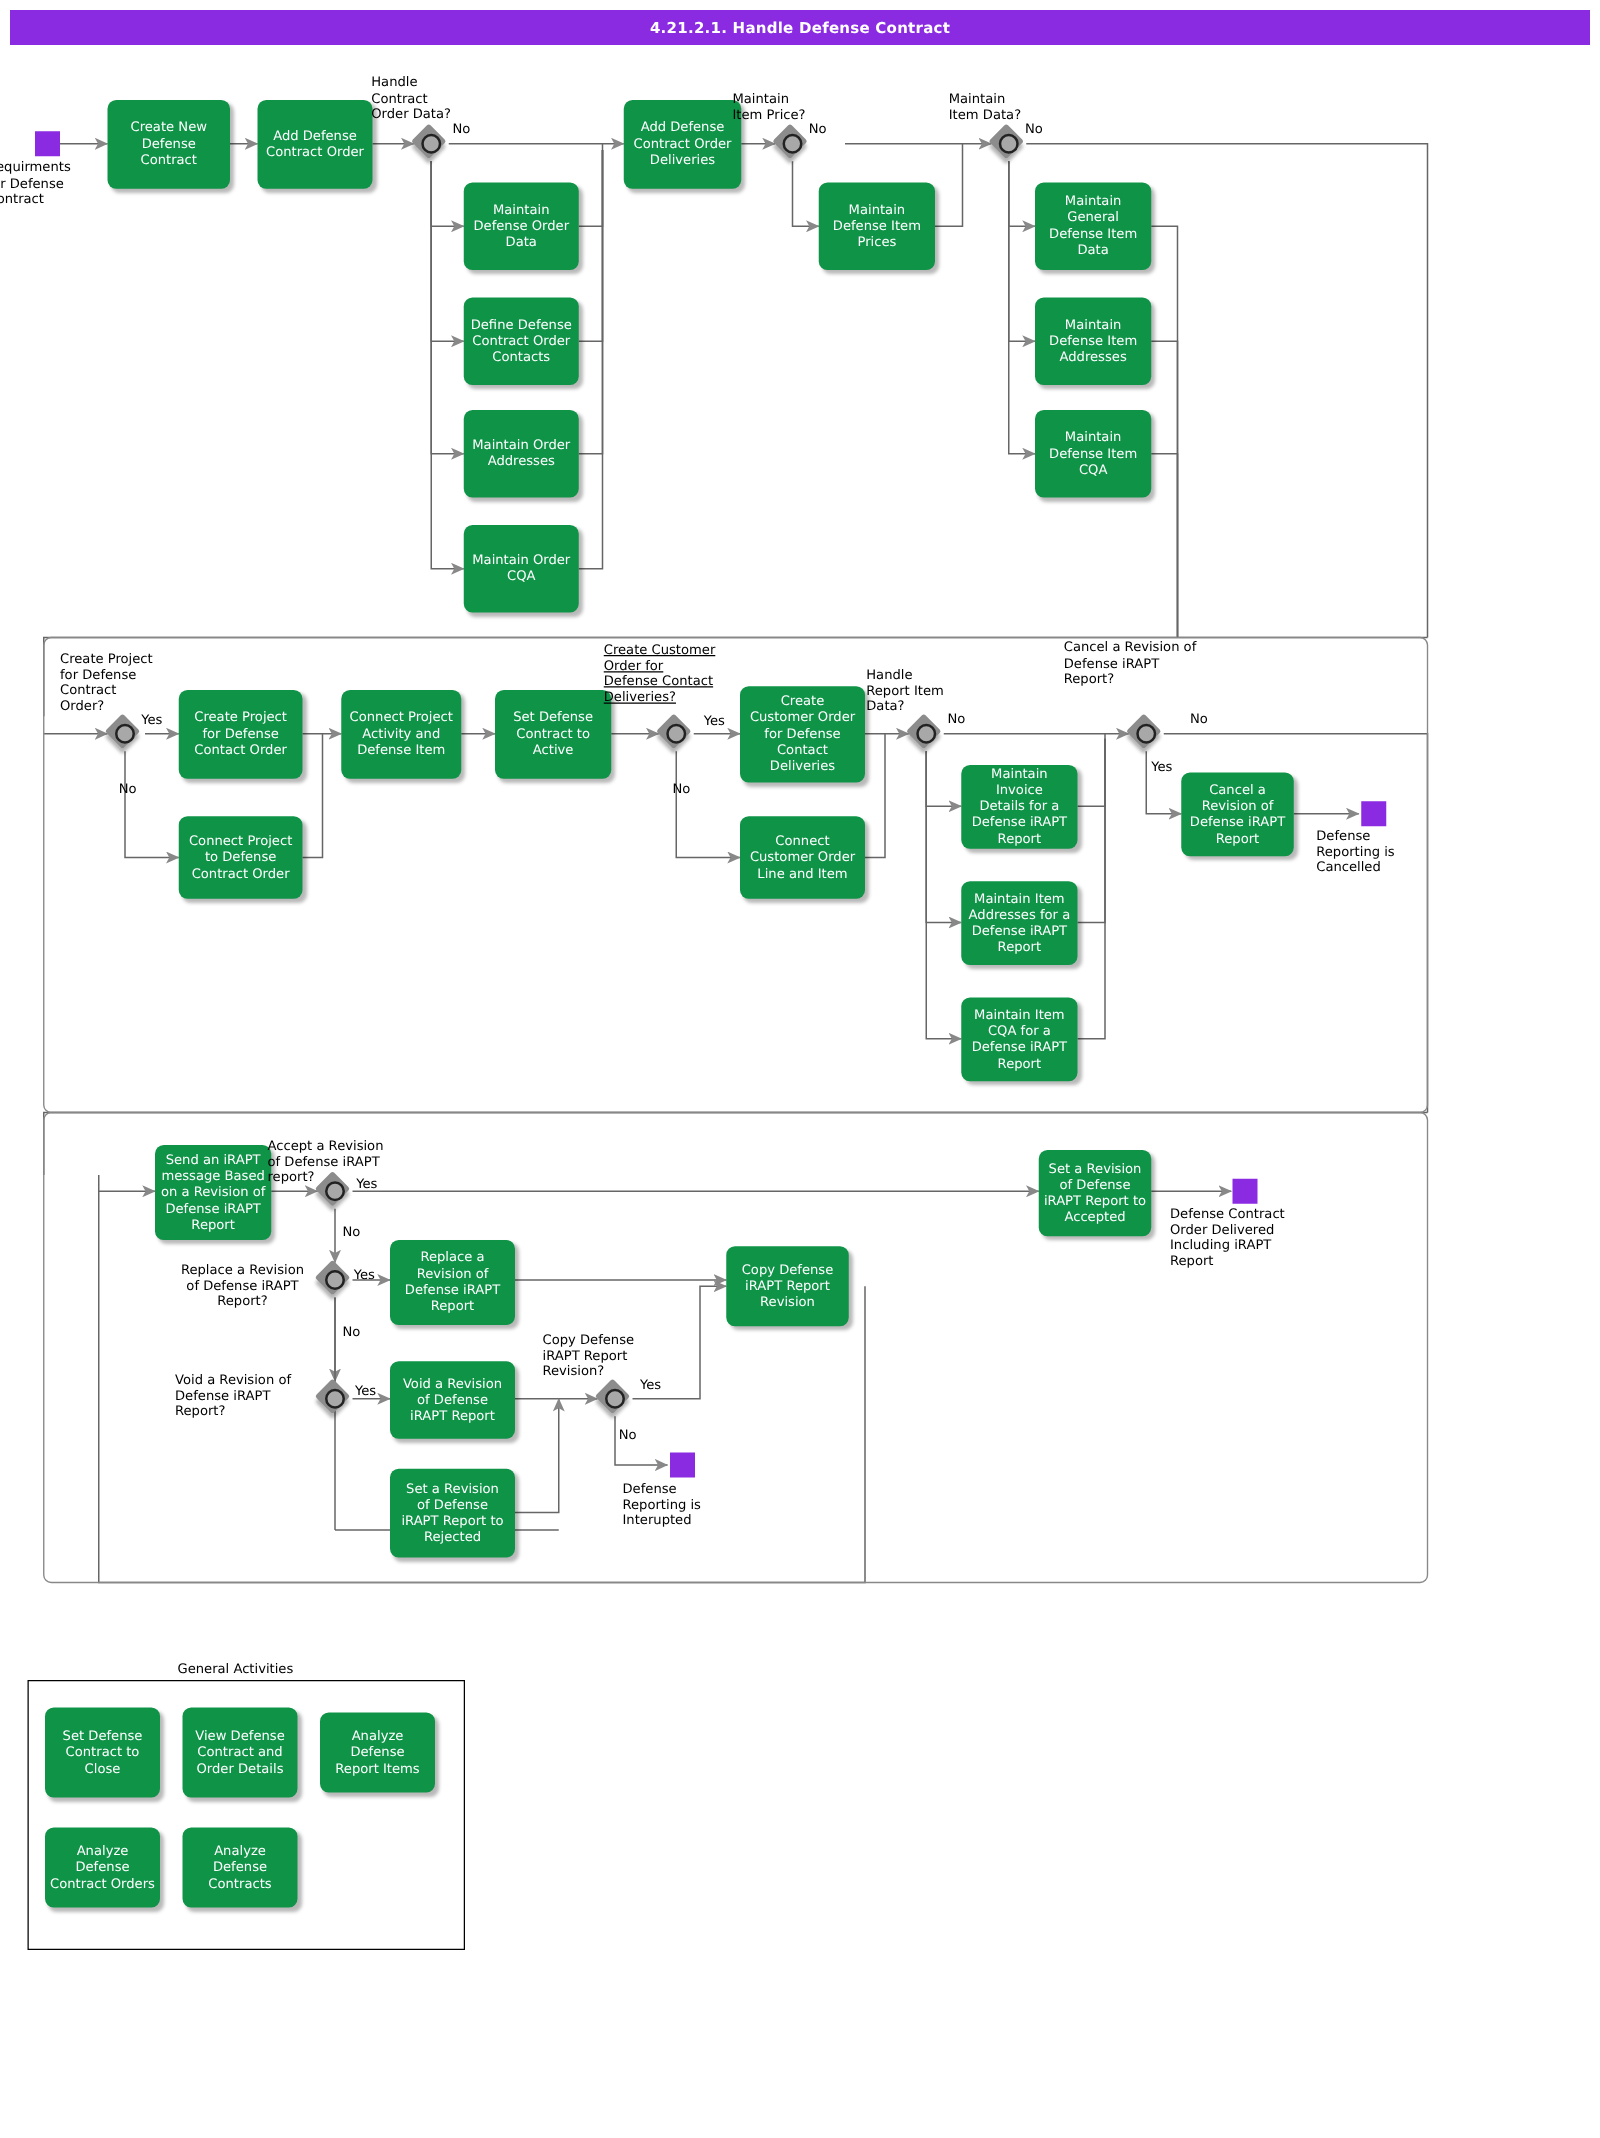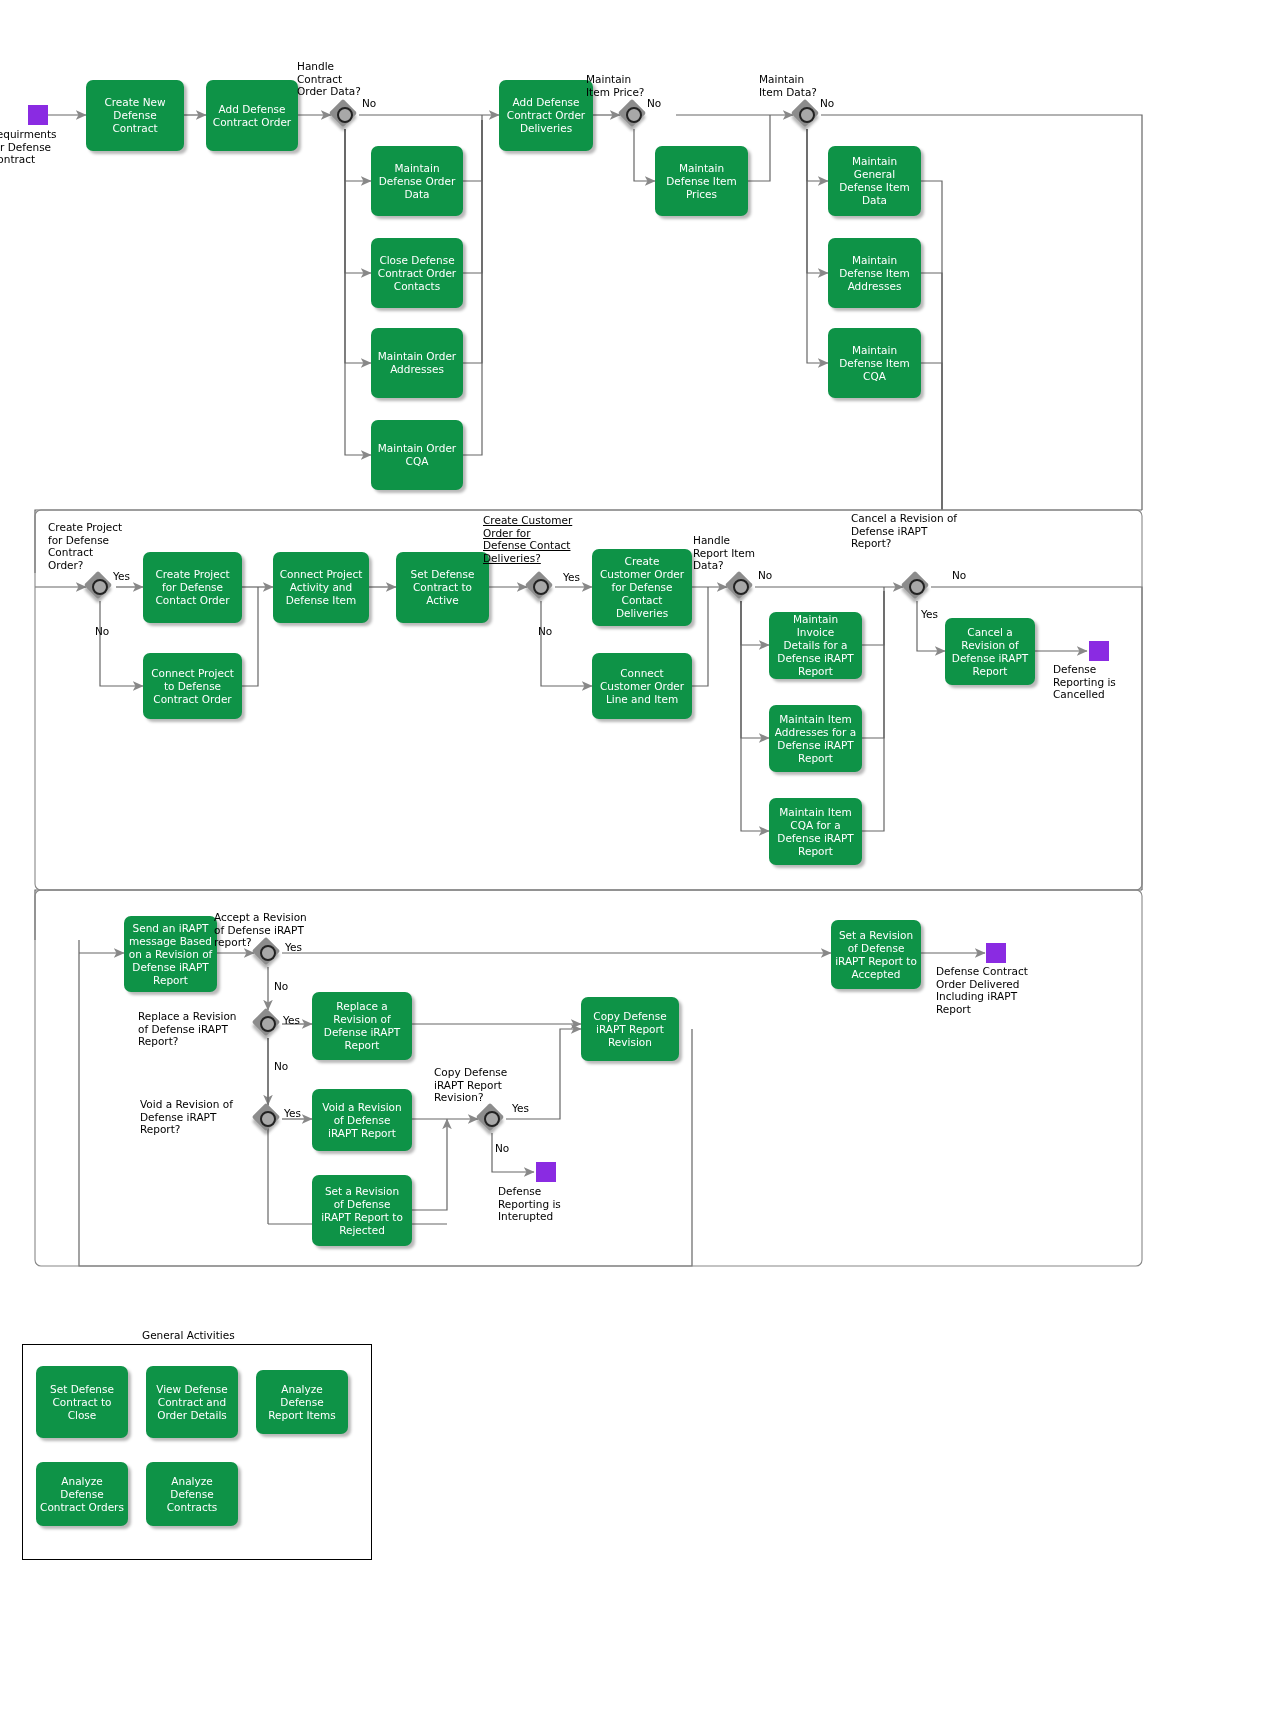--- a/index.html
+++ b/index.html
@@ -45,20 +45,21 @@
   .yn{position:absolute;color:#000000;font-size:10.5px;line-height:12px;z-index:5;}
 
   .grpbox{position:absolute;border:1.6px solid #000;background:transparent;z-index:1;}
   .grptitle{position:absolute;font-size:10.5px;color:#000;z-index:5;}
 </style>
 </head>
 <body>
 
 <div id="canvas">
 
+  <div class="titlebar">4.21.2.1. Handle Defense Contract</div>
 
   <svg class="wires" viewBox="0 0 1280 1710">
     <defs>
       <marker id="ar" markerWidth="9" markerHeight="8" refX="8.5" refY="4" orient="auto">
         <polygon class="ah" points="0,0 9,4 0,8 2.2,4"></polygon>
       </marker>
     </defs>
     <g marker-end="url(#ar)">
 
       <path d="M48,115 H86"></path>
@@ -256,21 +257,21 @@
   <div class="lbl" style="left: 214px; top: 899px; width: 128px; white-space: pre-line; margin-top: 12px;">Accept a Revision
 of Defense iRAPT
 report?</div>
   <div class="yn" style="left:285px;top:941px;">Yes</div>
   <div class="yn" style="left:274px;top:980px;">No</div>
 
   <div class="gw" style="left:254px;top:1010px;">
     <div class="dia"></div>
       <div class="ring"></div>
     </div>
-  <div class="lbl" style="left: 138px; top: 1010px; width: 112px; white-space: pre-line;">Replace a Revision
+  <div class="lbl" style="left: 138px; top: 1010px; width: 112px; text-align: center; white-space: pre-line;">Replace a Revision
 of Defense iRAPT
 Report?</div>
   <div class="yn" style="left:283px;top:1014px;">Yes</div>
   <div class="yn" style="left:274px;top:1060px;">No</div>
 
   <div class="gw" style="left:254px;top:1105px;">
     <div class="dia"></div>
       <div class="ring"></div>
     </div>
   <div class="lbl" style="left: 140px; top: 1098px; width: 112px; white-space: pre-line;">Void a Revision of
@@ -299,21 +300,21 @@
 Contract Order</span>
     </div>
 
   <div class="act" style="left:371px;top:146px;width:92px;height:70px;">
     <span style="white-space: pre-line;">Maintain
 Defense Order
 Data</span>
     </div>
 
   <div class="act" style="left:371px;top:238px;width:92px;height:70px;">
-    <span style="white-space: pre-line;">Close Defense
+    <span style="white-space: pre-line;">Define Defense
 Contract Order
 Contacts</span>
     </div>
 
   <div class="act" style="left:371px;top:328px;width:92px;height:70px;">
     <span style="white-space: pre-line;">Maintain Order
 Addresses</span>
     </div>
 
   <div class="act" style="left:371px;top:420px;width:92px;height:70px;">

